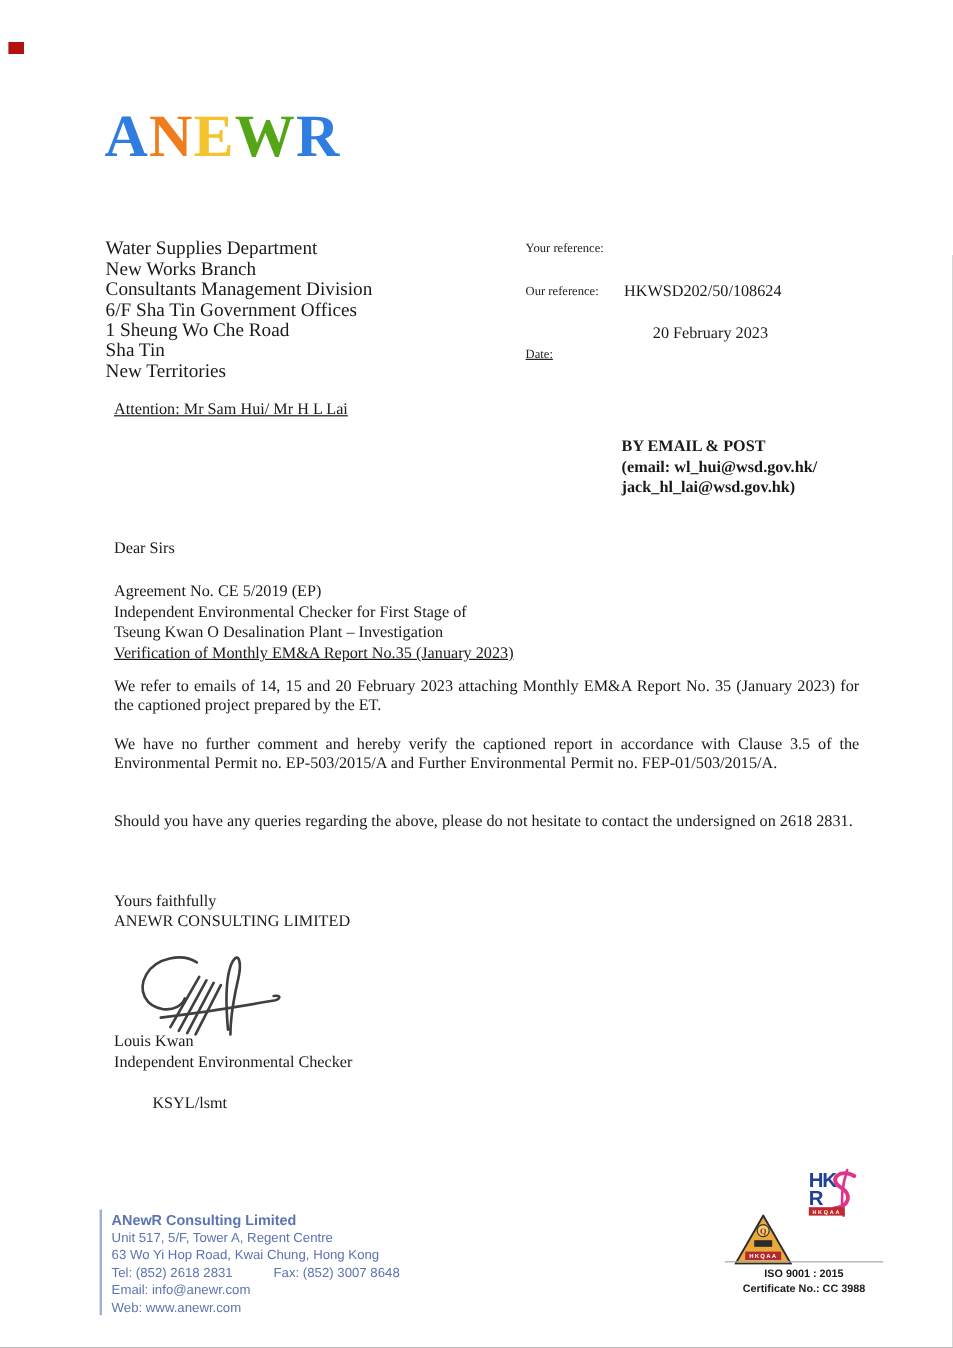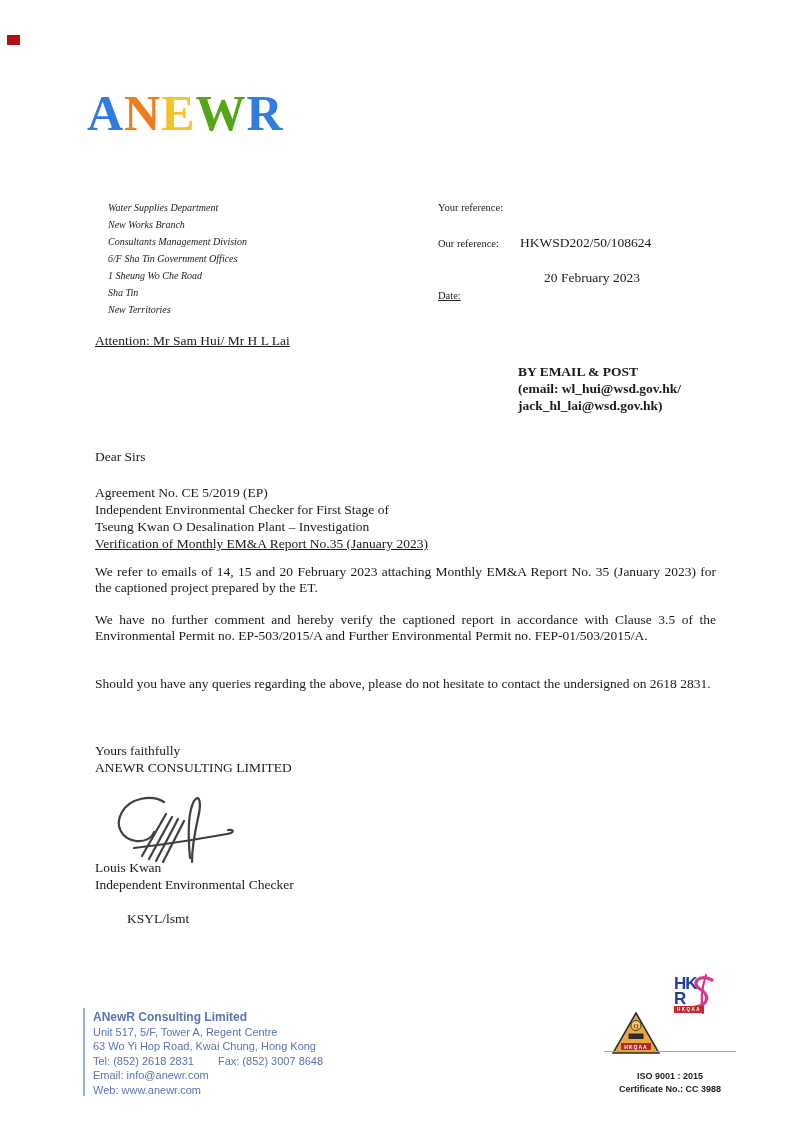--- a/index.html
+++ b/index.html
@@ -4,40 +4,40 @@
 <style>
   html,body{margin:0;padding:0;background:#8a8a8a;}
   .page{
     position:relative;width:794px;height:1123px;margin:0 auto;
     background:#ffffff;overflow:hidden;
     font-family:"Liberation Serif", serif;color:#1a1a1a;
   }
   .abs{position:absolute;}
   .corner-mark{left:7px;top:35px;width:13px;height:10px;background:#b21111;}
   .logo{left:87px;top:88px;font-size:50px;line-height:50px;font-weight:bold;letter-spacing:1px;}
-  .recipient{left:108px;top:199px;font-size:10px;line-height:17px;font-style:italic;}
+  .recipient{left:88px;top:199px;font-size:16px;line-height:17px;}
   .attention{left:95px;top:333px;font-size:13.5px;text-decoration:underline;}
   .ref-label{font-size:10.5px;color:#222;left:438px;}
   .ref-value{font-size:13.5px;left:520px;}
   .delivery{left:518px;top:363px;font-size:13.5px;line-height:17px;font-weight:bold;}
   .salutation{left:95px;top:449px;font-size:13.5px;}
   .subject{left:95px;top:484px;font-size:13.5px;line-height:17px;}
   .subject .u{text-decoration:underline;}
   .para{left:95px;width:621px;font-size:13.5px;line-height:16px;text-align:justify;}
   .closing{left:95px;font-size:13.5px;line-height:17px;}
   .sig{left:108px;top:792px;}
   .footer-rule{left:83px;top:1008px;width:2px;height:88px;background:#9db1d6;}
   .footer-text{left:93px;top:1010px;font-family:"Liberation Sans", sans-serif;
     font-size:11px;line-height:14.5px;}
   .footer-text .co{font-size:12px;font-weight:bold;}
-  .footer-text .fax{margin-left:24px;}
+  .footer-text .fax{margin-left:34px;}
   .tri-logo{left:612px;top:1012px;}
   .hk-logo{left:664px;top:972px;}
   .cert{left:604px;top:1051px;width:132px;text-align:center;
-    border-top:1px solid #a8a8a8;padding-top:18px;
+    border-top:1px solid #a8a8a8;padding-top:3px;
     font-family:"Liberation Sans", sans-serif;font-size:9px;font-weight:bold;
     line-height:13px;color:#1a1a1a;}
 </style>
 </head>
 <body>
 
 <div class="page">
 
   <div class="abs corner-mark"></div>
 

